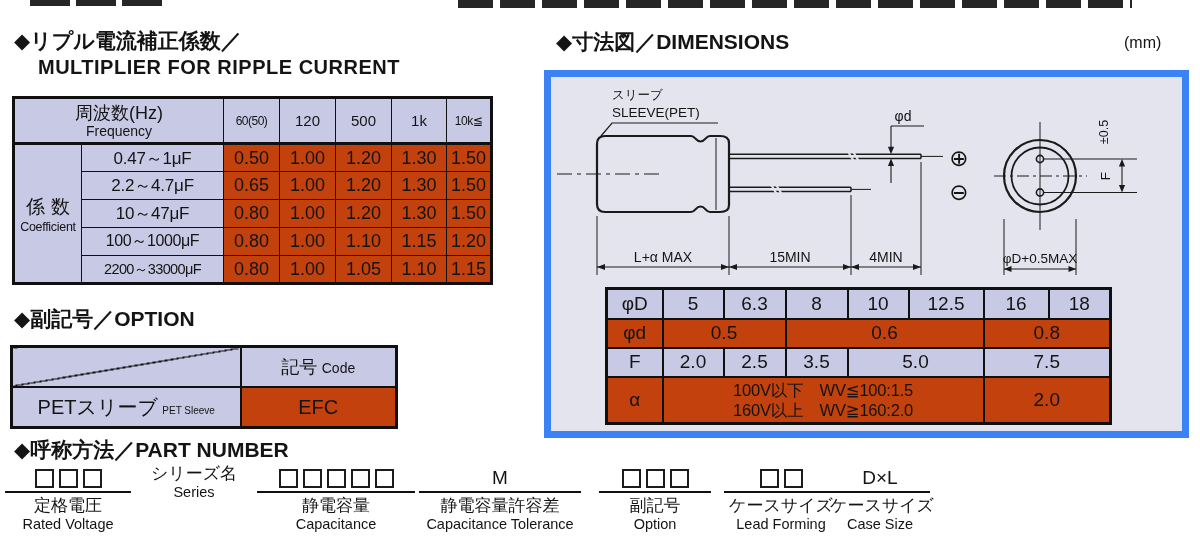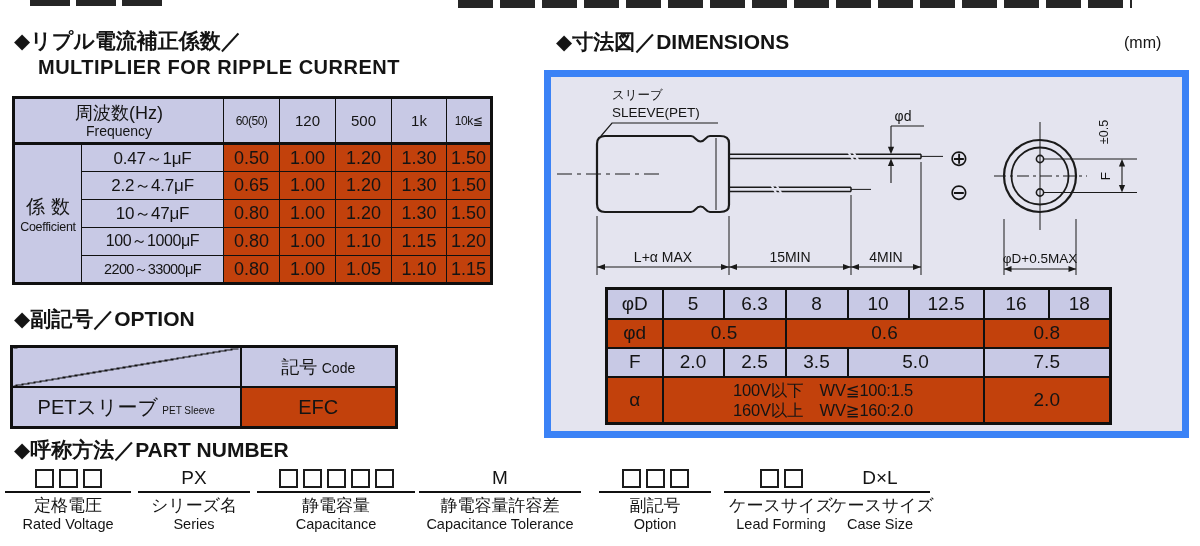--- a/index.html
+++ b/index.html
@@ -310,23 +310,20 @@
   <div class="pn-top">
     <span class="pn-box"></span>
     <span class="pn-box"></span>
     <span class="pn-box"></span>
   </div>
   <div class="pn-jp">定格電圧</div>
   <div class="pn-en">Rated Voltage</div>
 </div>
 
 <div class="pn-field" id="pnf-2">
-  <div class="pn-top">
-    <span class="pn-code">PX</span>
-  </div>
   <div class="pn-jp">シリーズ名</div>
   <div class="pn-en">Series</div>
 </div>
 
 <div class="pn-field" id="pnf-3">
   <div class="pn-top">
     <span class="pn-box"></span>
     <span class="pn-box"></span>
     <span class="pn-box"></span>
     <span class="pn-box"></span>

